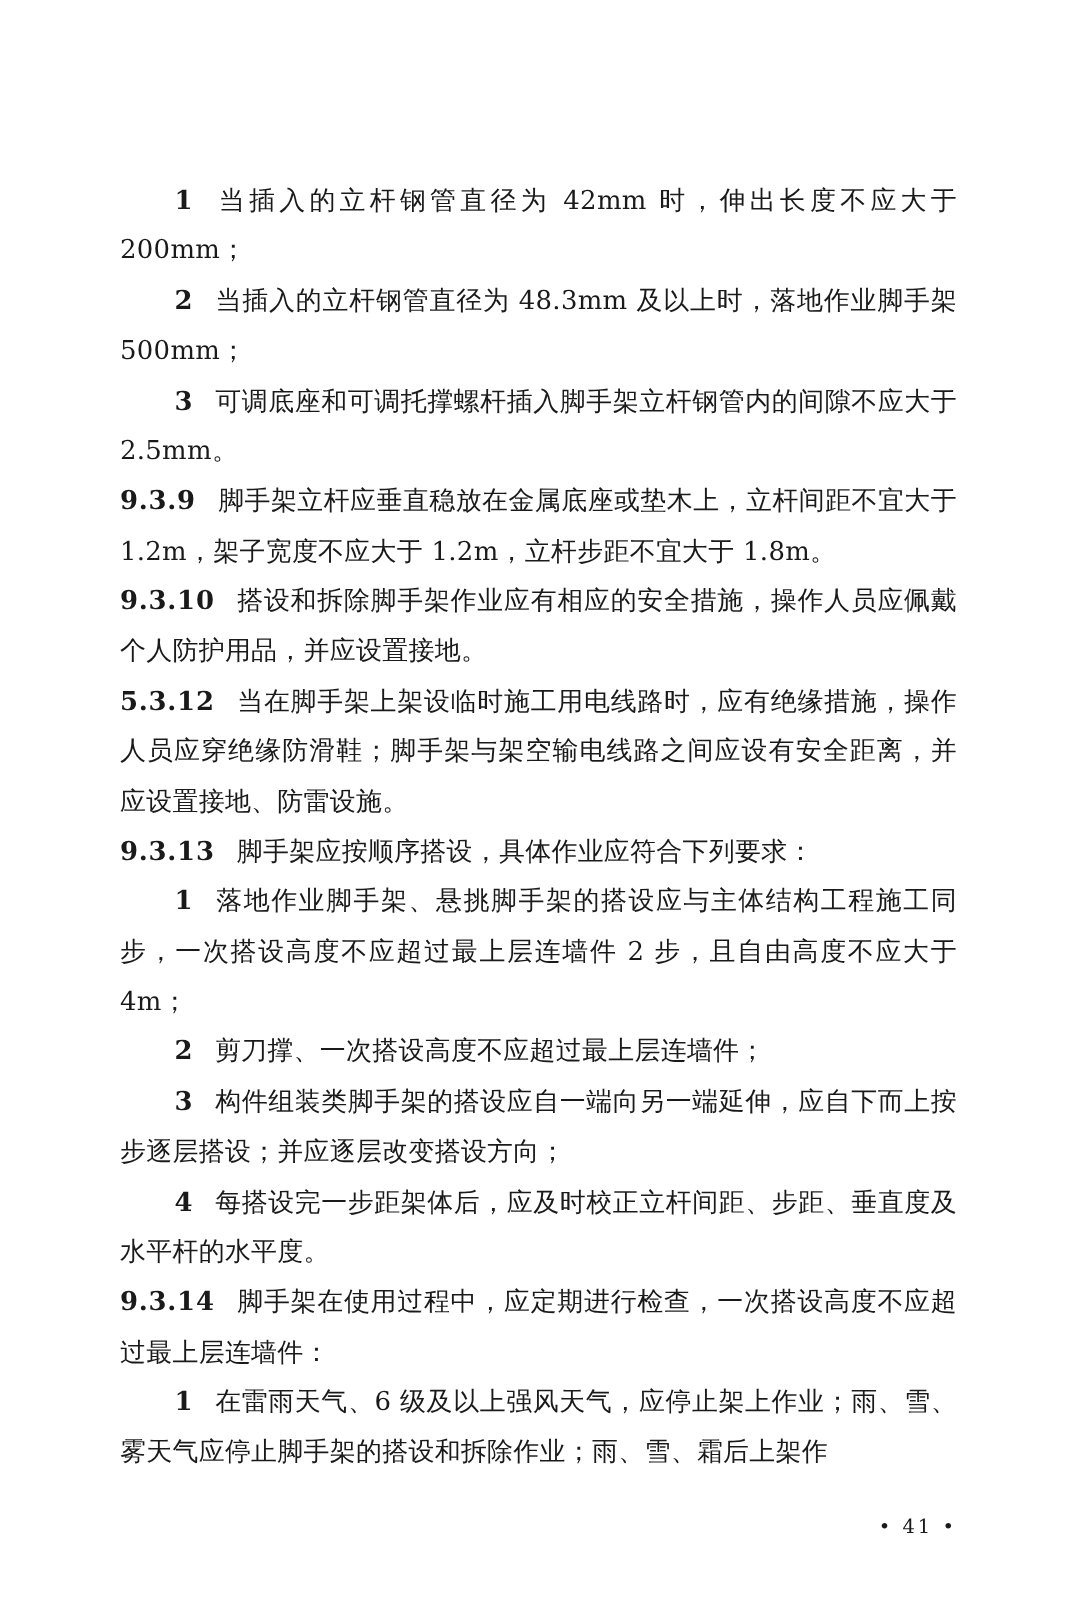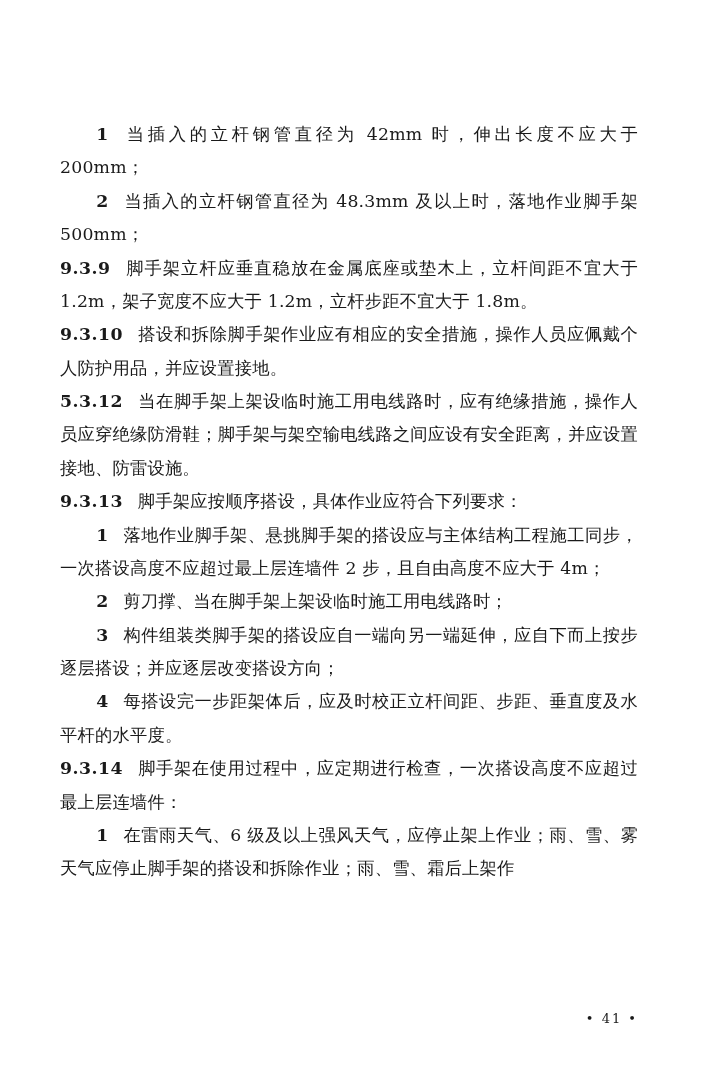--- a/index.html
+++ b/index.html
@@ -14,21 +14,21 @@
     font-family: "DejaVu Serif", "Liberation Serif", serif;
     color: #1a1a1a;
     overflow: hidden;
   }
   .page {
     position: absolute;
     left: 0; top: 0;
     width: 716px;
     height: 1074px;
     box-sizing: border-box;
-    padding: 118px 78px 40px 60px;
+    padding: 118px 78px 40px 80px;
   }
   .body-text {
     font-size: 17.3px;
     line-height: 1.93;
     text-align: justify;
     text-justify: inter-ideograph;
     letter-spacing: 0.2px;
   }
   .para {
     margin: 0;
@@ -62,25 +62,26 @@
     font-family: "DejaVu Serif", "Liberation Serif", serif;
   }
 </style>
 </head>
 <body>
 
 <div class="page">
   <div class="body-text" id="content">
       <p class="item para"><span class="num">1</span><span class="gap"></span><span>当插入的立杆钢管直径为 42mm 时，伸出长度不应大于 200mm；</span></p>
       <p class="item para"><span class="num">2</span><span class="gap"></span><span>当插入的立杆钢管直径为 48.3mm 及以上时，落地作业脚手架 500mm；</span></p>
+      <p class="item para"><span class="num">3</span><span class="gap"></span><span>可调底座和可调托撑螺杆插入脚手架立杆钢管内的间隙不应大于 2.5mm。</span></p>
       <p class="para"><span class="clause-num">9.3.9</span><span class="gap"></span><span>脚手架立杆应垂直稳放在金属底座或垫木上，立杆间距不宜大于 1.2m，架子宽度不应大于 1.2m，立杆步距不宜大于 1.8m。</span></p>
       <p class="para"><span class="clause-num">9.3.10</span><span class="gap"></span><span>搭设和拆除脚手架作业应有相应的安全措施，操作人员应佩戴个人防护用品，并应设置接地。</span></p>
       <p class="para"><span class="clause-num">5.3.12</span><span class="gap"></span><span>当在脚手架上架设临时施工用电线路时，应有绝缘措施，操作人员应穿绝缘防滑鞋；脚手架与架空输电线路之间应设有安全距离，并应设置接地、防雷设施。</span></p>
       <p class="para"><span class="clause-num">9.3.13</span><span class="gap"></span><span>脚手架应按顺序搭设，具体作业应符合下列要求：</span></p>
       <p class="item para"><span class="num">1</span><span class="gap"></span><span>落地作业脚手架、悬挑脚手架的搭设应与主体结构工程施工同步，一次搭设高度不应超过最上层连墙件 2 步，且自由高度不应大于 4m；</span></p>
-      <p class="item para"><span class="num">2</span><span class="gap"></span><span>剪刀撑、当在脚手架上架设临时施工用电线路时；</span></p>
+      <p class="item para"><span class="num">2</span><span class="gap"></span><span>剪刀撑、一次搭设高度不应超过最上层连墙件；</span></p>
       <p class="item para"><span class="num">3</span><span class="gap"></span><span>构件组装类脚手架的搭设应自一端向另一端延伸，应自下而上按步逐层搭设；并应逐层改变搭设方向；</span></p>
       <p class="item para"><span class="num">4</span><span class="gap"></span><span>每搭设完一步距架体后，应及时校正立杆间距、步距、垂直度及水平杆的水平度。</span></p>
       <p class="para"><span class="clause-num">9.3.14</span><span class="gap"></span><span>脚手架在使用过程中，应定期进行检查，一次搭设高度不应超过最上层连墙件：</span></p>
       <p class="item para"><span class="num">1</span><span class="gap"></span><span>在雷雨天气、6 级及以上强风天气，应停止架上作业；雨、雪、雾天气应停止脚手架的搭设和拆除作业；雨、雪、霜后上架作</span></p>
     </div>
   <div class="footer">• 41 •</div>
 </div>
 
 </body></html>

